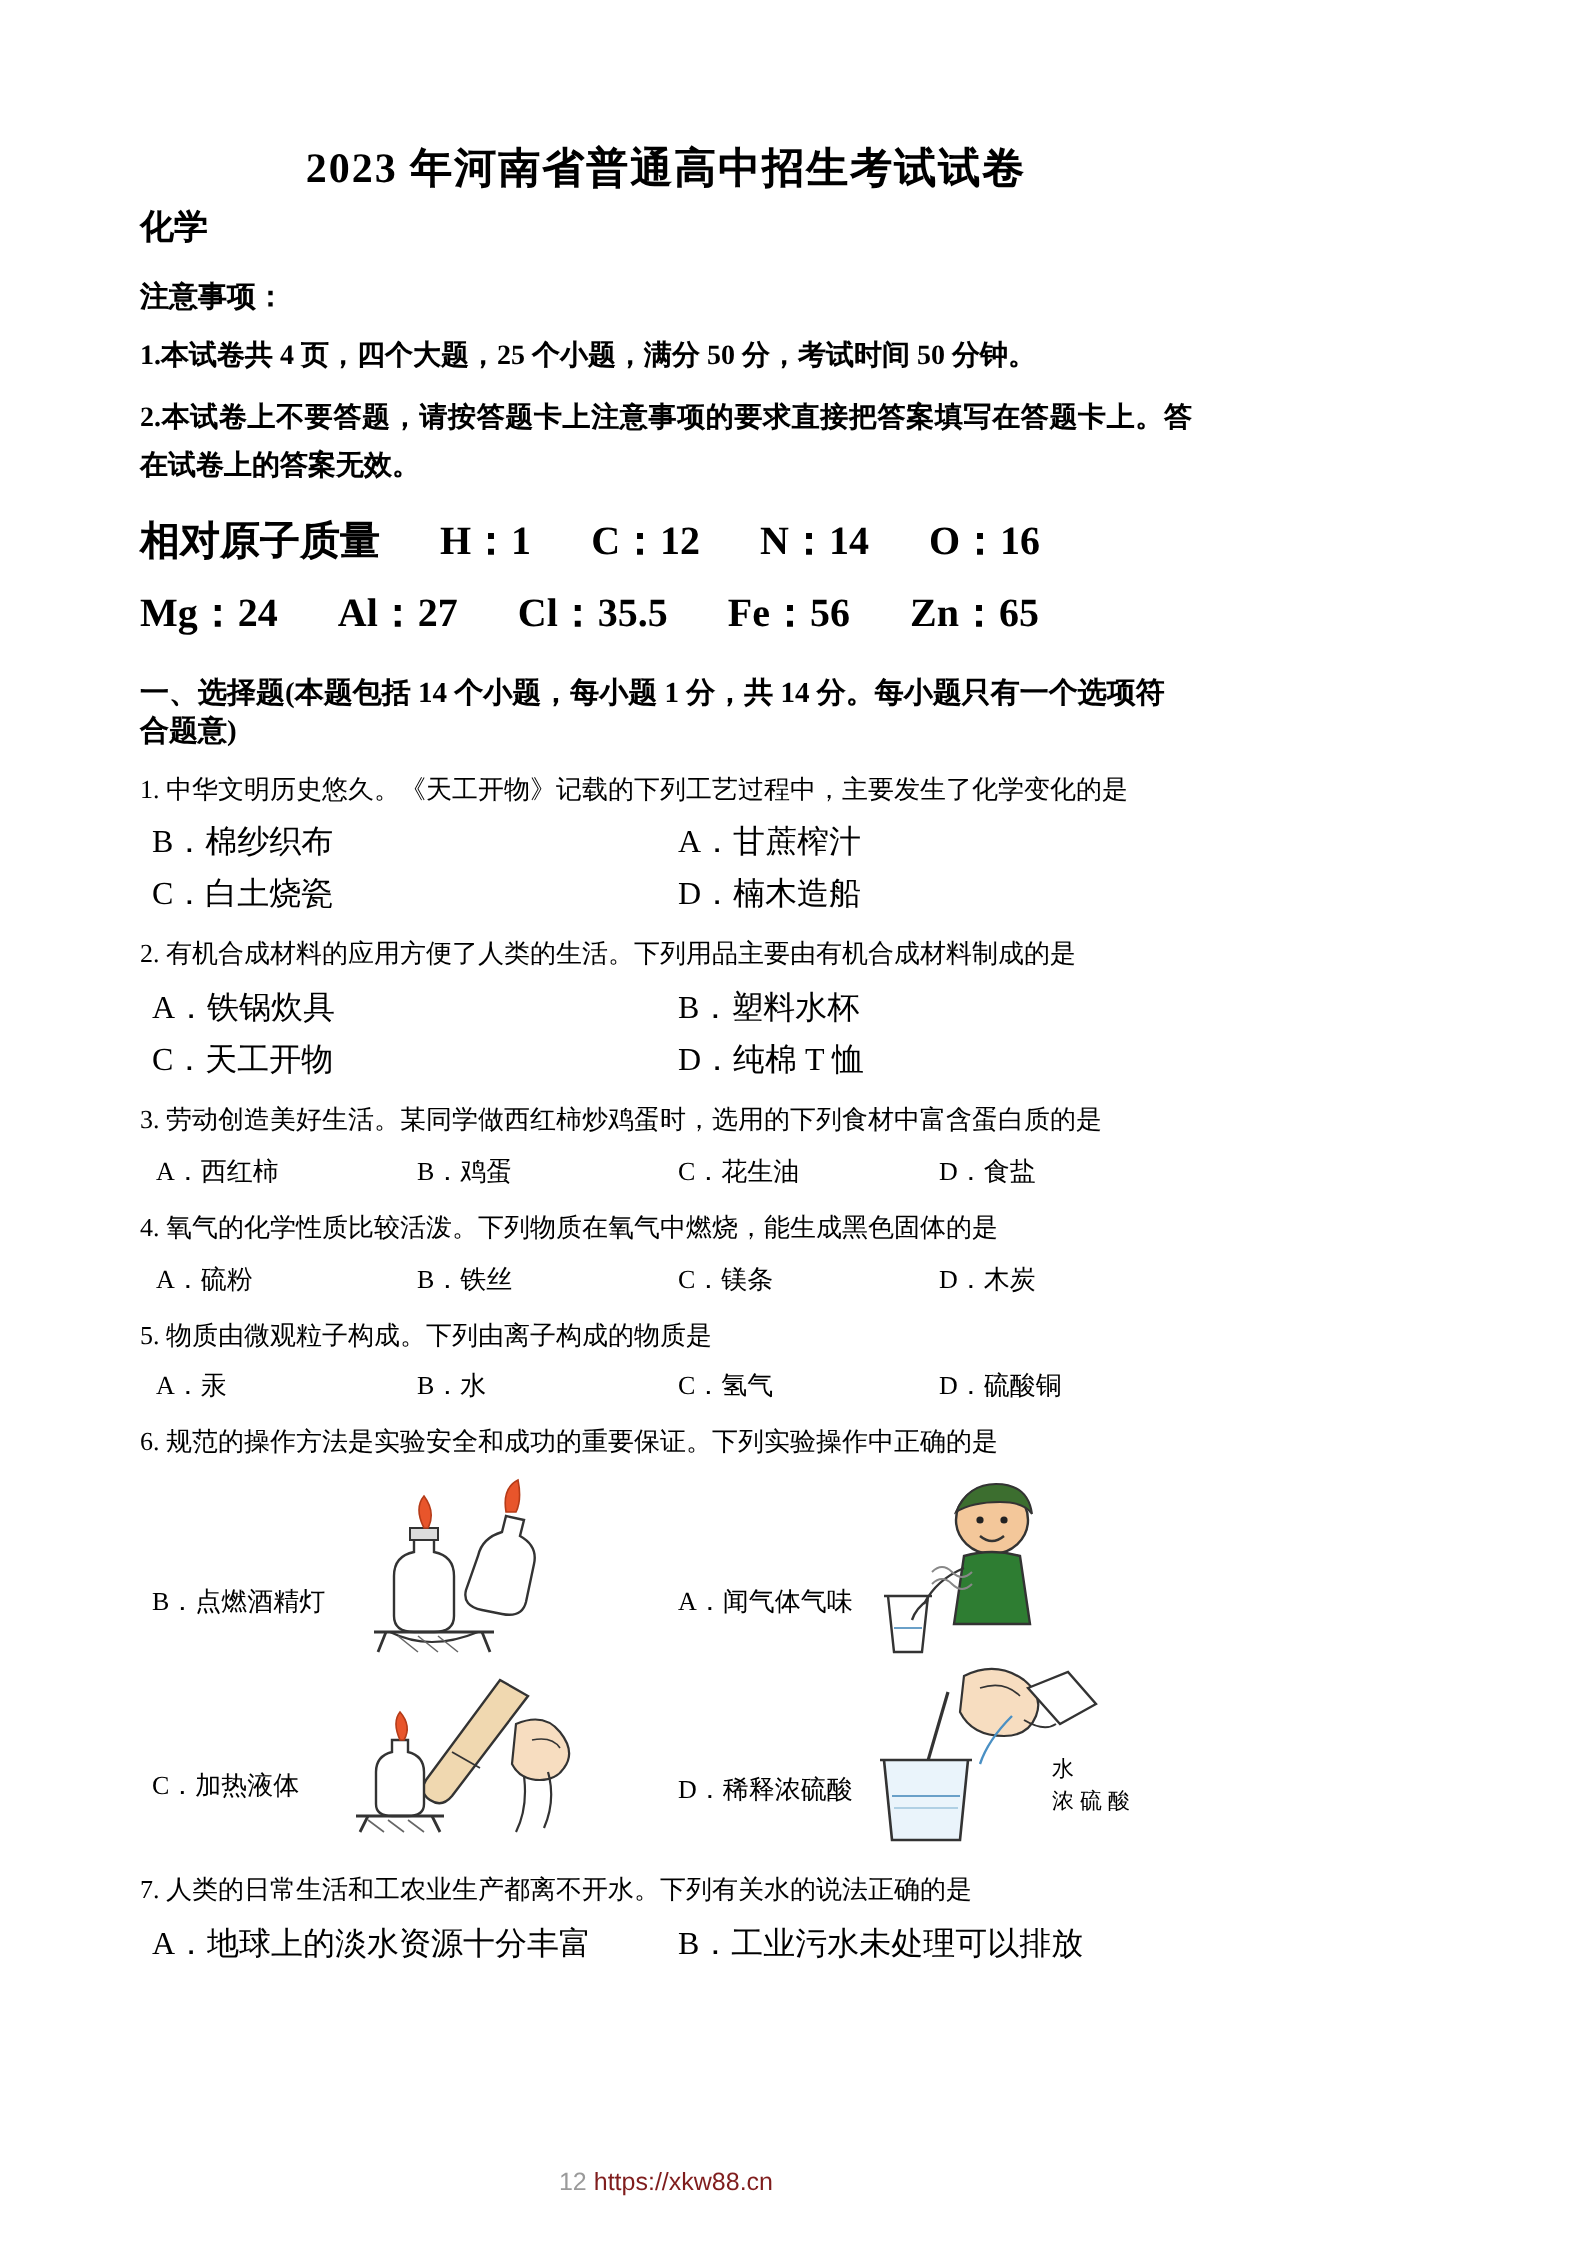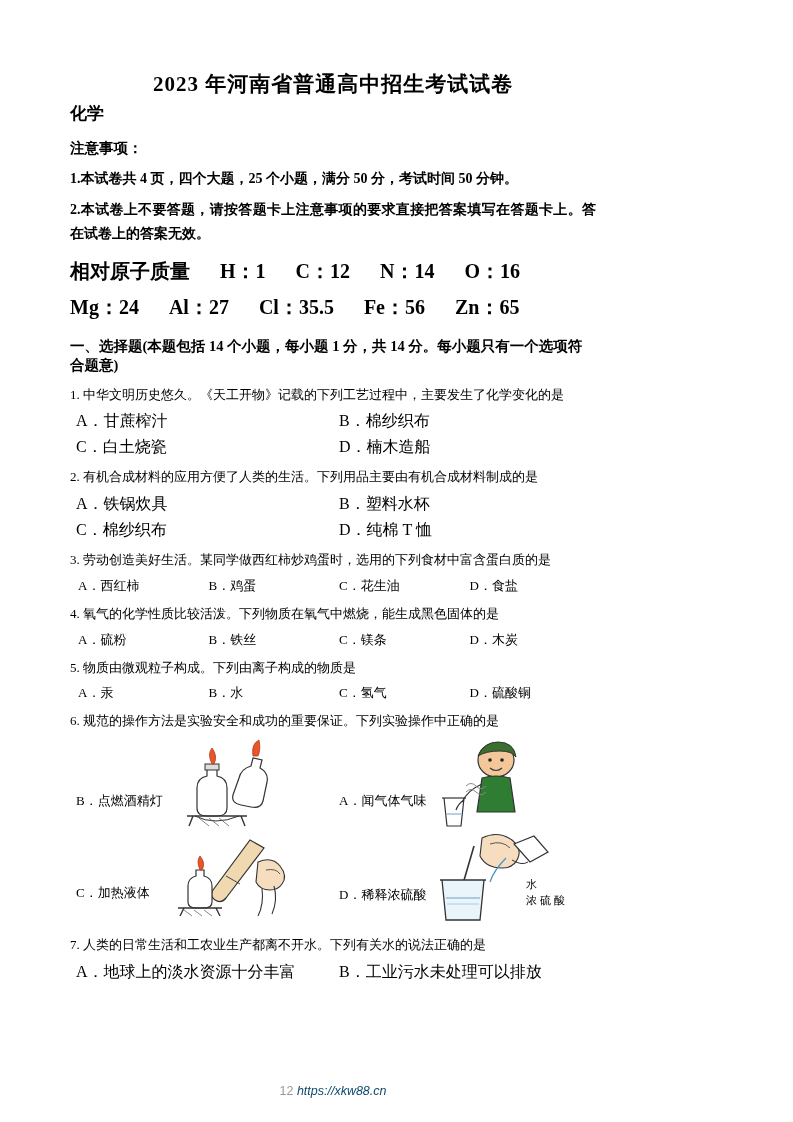--- a/index.html
+++ b/index.html
@@ -119,22 +119,21 @@
     position: absolute;
     left: 0;
     right: 0;
     bottom: 24px;
     text-align: center;
     font-size: 12.5px;
     color: #9a9a9a;
     font-family: "Liberation Sans", sans-serif;
   }
   .footer .wm {
-    color: #0c4a6e;
-    font-style: italic;
+    color: #7f1d1d;
   }
   svg { display: block; }
 </style>
 </head>
 <body>
 
 <div class="page">
 
   <div class="title">2023 年河南省普通高中招生考试试卷</div>
   <div class="subtitle">化学</div>
@@ -146,39 +145,39 @@
   <div class="atomic">
     <span class="cell">相对原子质量</span><span class="cell">H：1</span><span class="cell">C：12</span><span class="cell">N：14</span><span class="cell">O：16</span><span class="cell">Mg：24</span><span class="cell">Al：27</span><span class="cell">Cl：35.5</span><span class="cell">Fe：56</span><span class="cell">Zn：65</span>
   </div>
 
   <div class="section-head">一、选择题(本题包括 14 个小题，每小题 1 分，共 14 分。每小题只有一个选项符合题意)</div>
 
   <div>
     <div class="q-stem"><span>1.</span> <span>中华文明历史悠久。《天工开物》记载的下列工艺过程中，主要发生了化学变化的是</span></div>
     <div class="opts-2col">
       <div class="row">
+        <div class="op">B．棉纱织布</div>
         <div class="op">A．甘蔗榨汁</div>
-        <div class="op">B．棉纱织布</div>
       </div>
       <div class="row">
         <div class="op">C．白土烧瓷</div>
         <div class="op">D．楠木造船</div>
       </div>
     </div>
   </div>
 
   <div>
     <div class="q-stem"><span>2.</span> <span>有机合成材料的应用方便了人类的生活。下列用品主要由有机合成材料制成的是</span></div>
     <div class="opts-2col">
       <div class="row">
         <div class="op">A．铁锅炊具</div>
         <div class="op">B．塑料水杯</div>
       </div>
       <div class="row">
-        <div class="op">C．棉纱织布</div>
+        <div class="op">C．天工开物</div>
         <div class="op">D．纯棉 T 恤</div>
       </div>
     </div>
   </div>
 
   <div>
     <div class="q-stem"><span>3.</span> <span>劳动创造美好生活。某同学做西红柿炒鸡蛋时，选用的下列食材中富含蛋白质的是</span></div>
     <div class="opts-4col">
       <div class="op">A．西红柿</div>
       <div class="op">B．鸡蛋</div>

